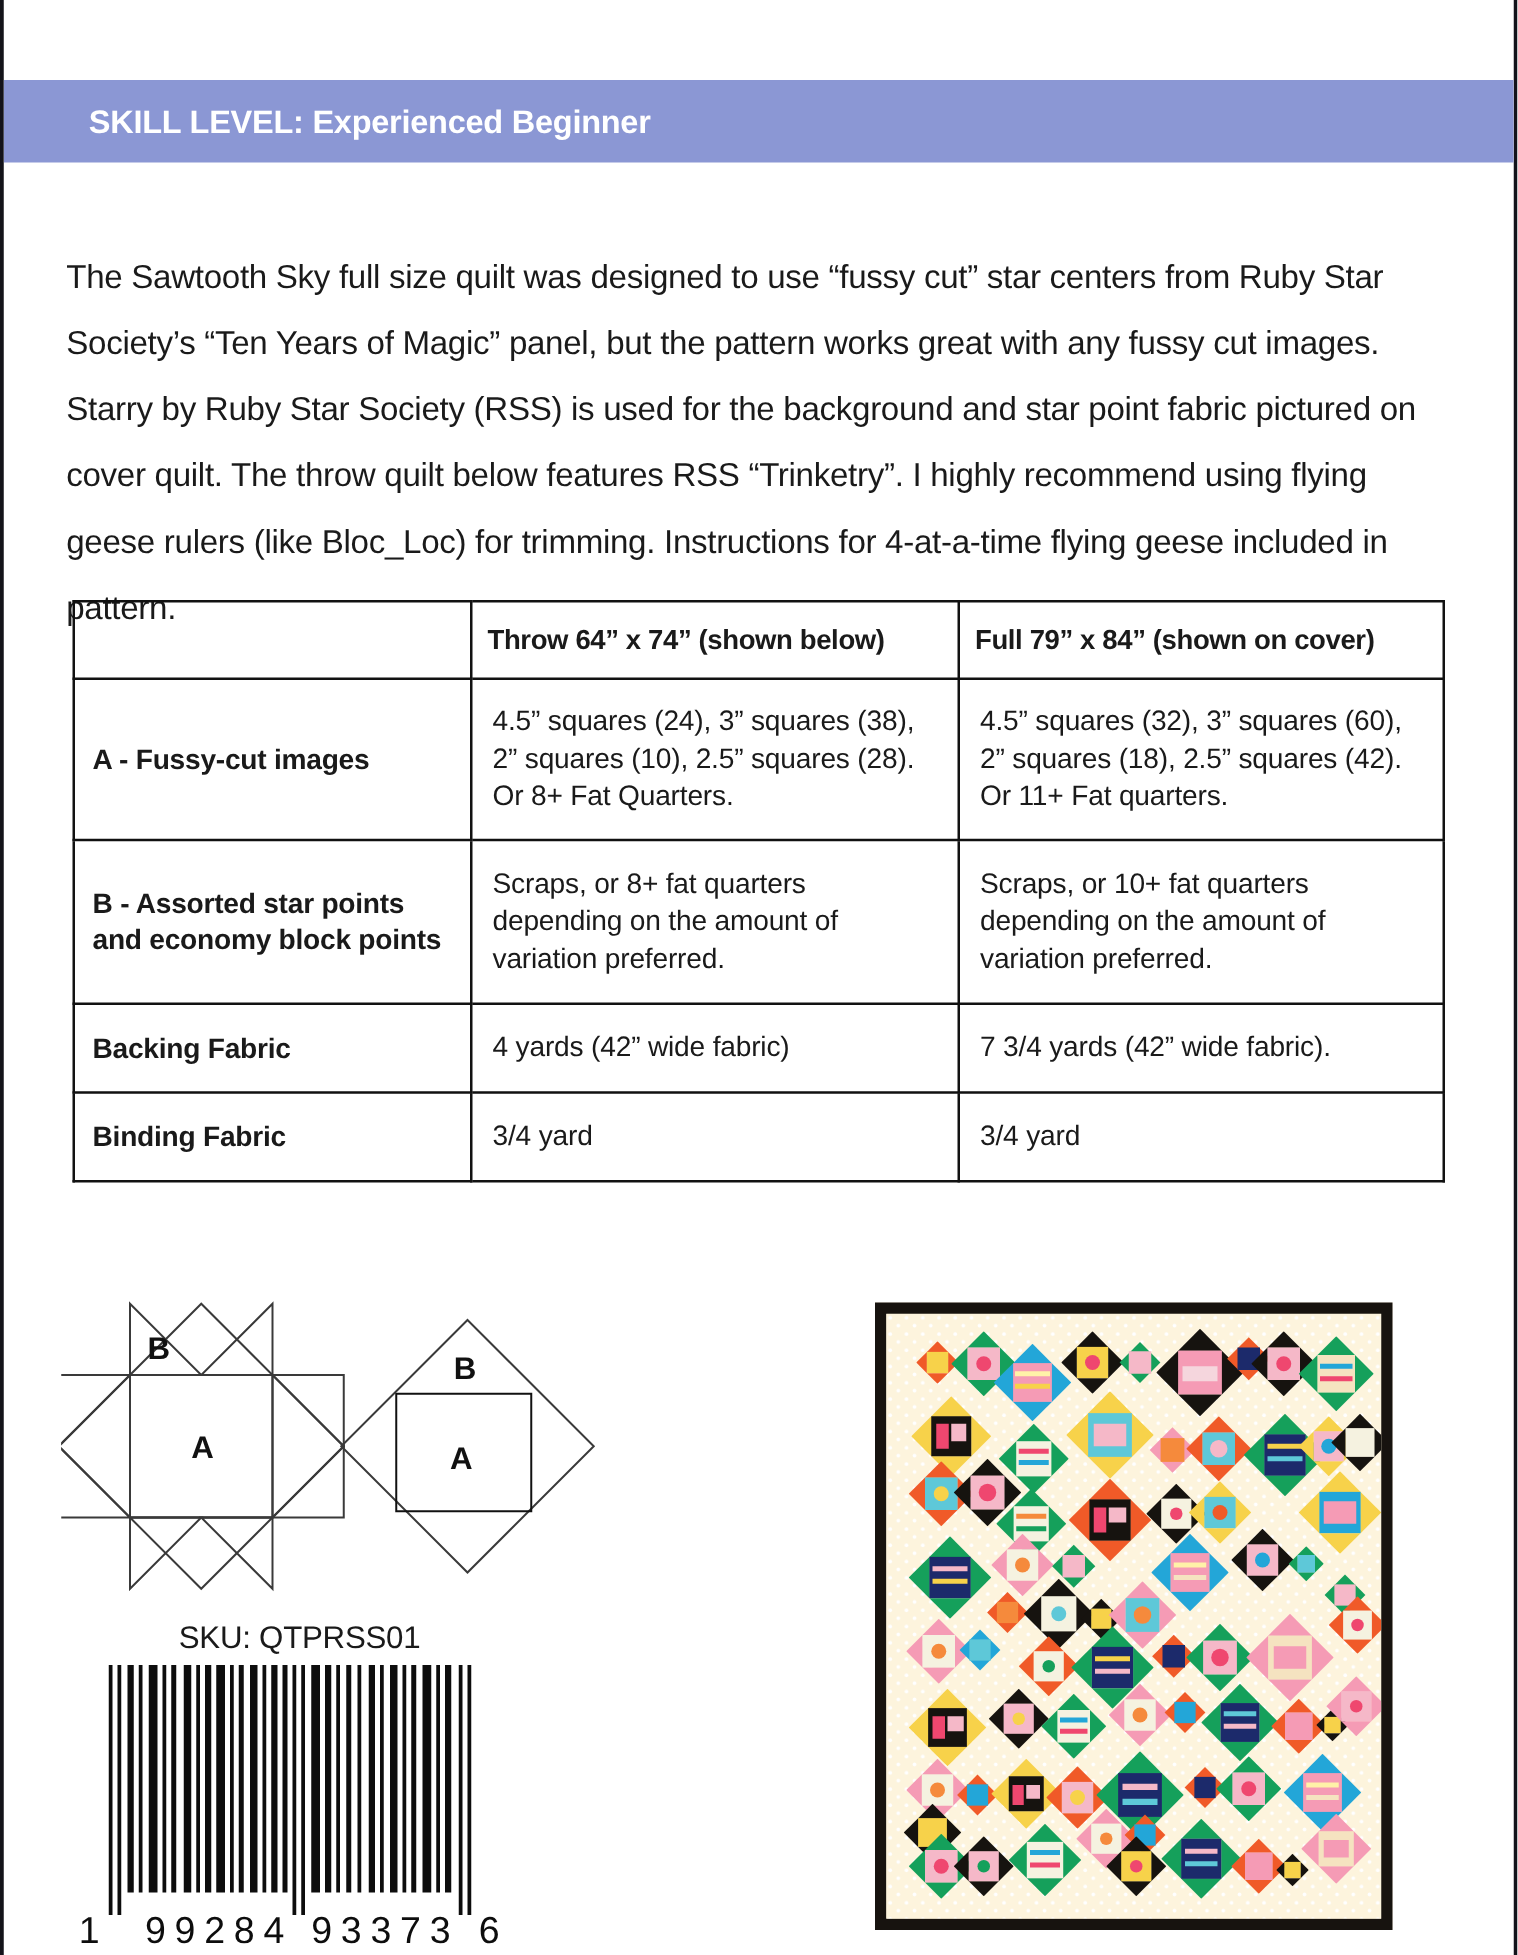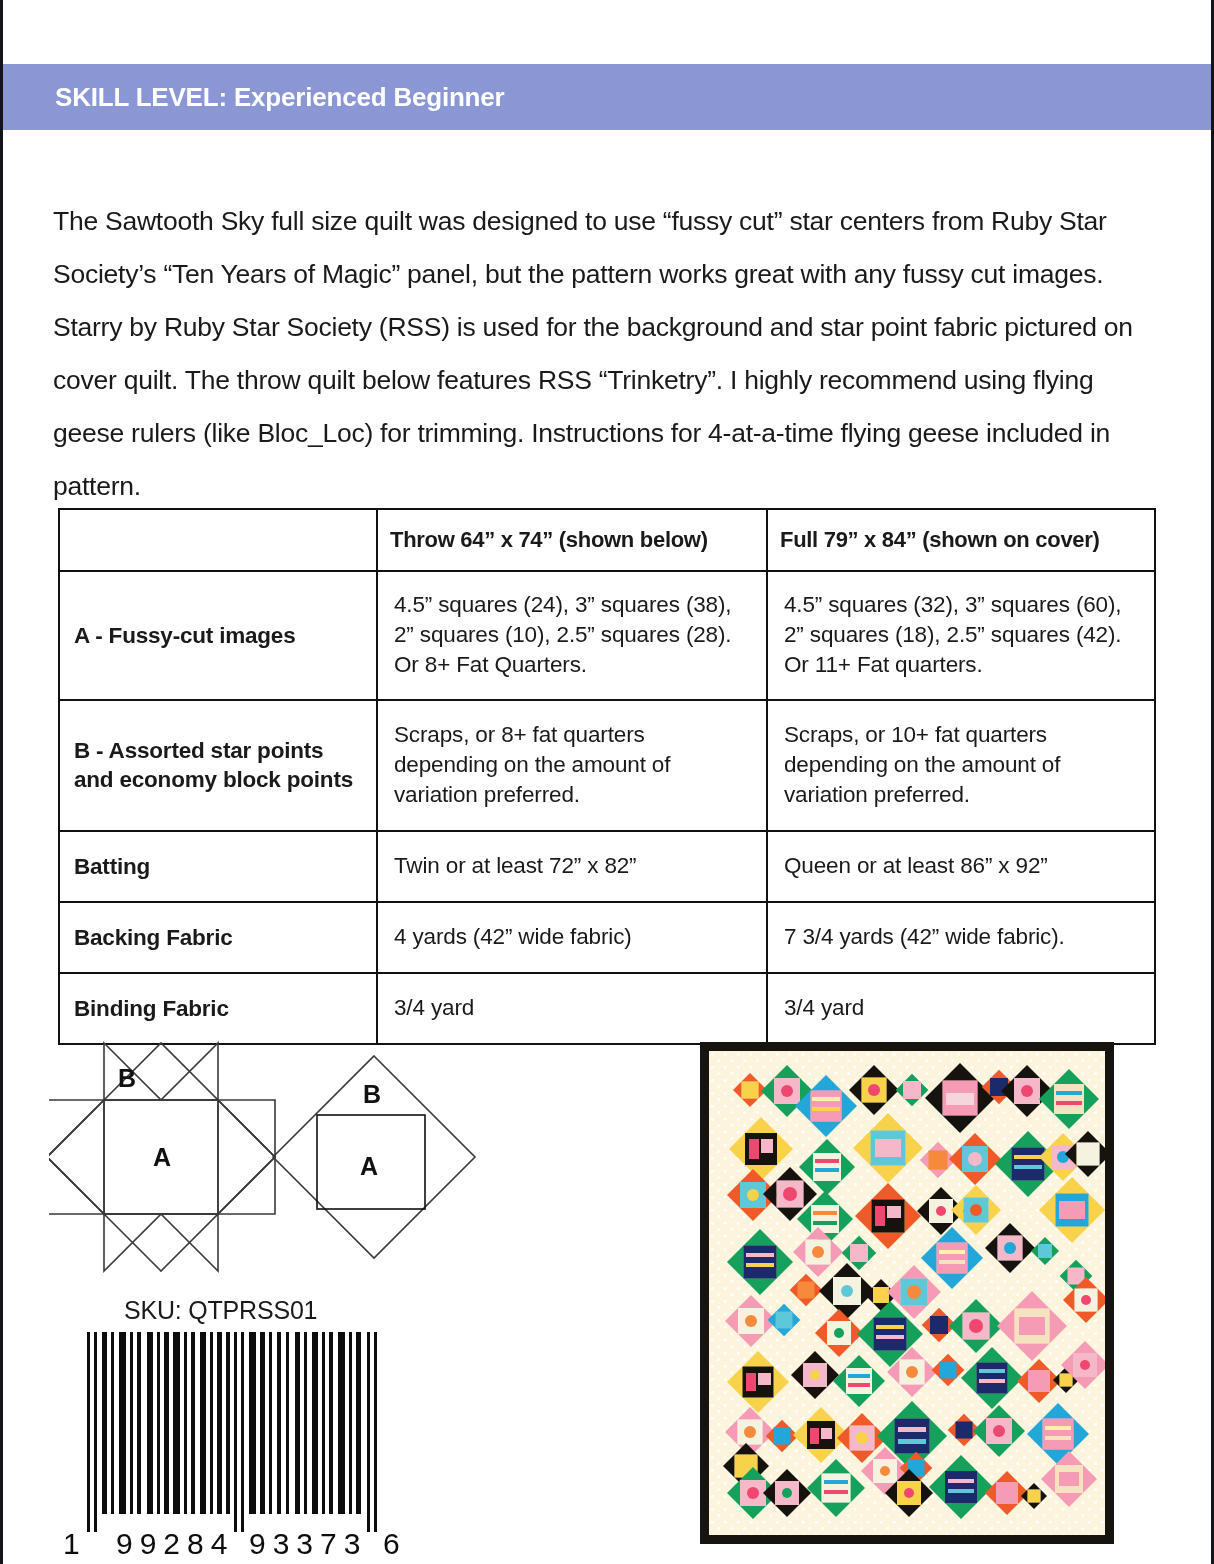--- a/index.html
+++ b/index.html
@@ -31,21 +31,21 @@
     height: 66px;
     background: #8b97d4;
     display: flex;
     align-items: center;
   }
   .skill-band-text {
     color: #ffffff;
     font-size: 26px;
     font-weight: bold;
     letter-spacing: -0.2px;
-    padding-left: 52px;
+    padding-left: 68px;
     white-space: nowrap;
   }
 
   
   .intro {
     position: absolute;
     left: 50px;
     top: 168px;
     width: 1110px;
     font-size: 26.5px;
@@ -63,21 +63,21 @@
     font-size: 38px;
     font-weight: bold;
     letter-spacing: -0.5px;
     color: #111111;
   }
 
   
   .materials-table {
     position: absolute;
     left: 55px;
-    top: 508px;
+    top: 480px;
     width: 1096px;
     border-collapse: collapse;
     table-layout: fixed;
   }
   .materials-table td, .materials-table th {
     border: 2px solid #111111;
     vertical-align: middle;
     padding: 9px 12px 10px 12px;
     text-align: left;
   }
@@ -120,21 +120,21 @@
     left: 46px;
     top: 1032px;
     width: 430px;
     height: 250px;
   }
   .diagram-svg { display: block; }
 
   
   .sku-text {
     position: absolute;
-    left: 121px;
+    left: 140px;
     top: 1296px;
     font-size: 25px;
     letter-spacing: -0.2px;
     color: #1a1a1a;
   }
   .barcode-wrap {
     position: absolute;
     left: 58px;
     top: 1330px;
     width: 350px;
@@ -186,25 +186,20 @@
         <td class="rowlabel">A - Fussy-cut images</td>
         <td class="value">4.5” squares (24), 3” squares (38), 2” squares (10), 2.5” squares (28). Or 8+ Fat Quarters.</td>
         <td class="value">4.5” squares (32), 3” squares (60), 2” squares (18), 2.5” squares (42). Or 11+ Fat quarters.</td>
       </tr>
       <tr class="tall-b">
         <td class="rowlabel">B - Assorted star points and economy block points</td>
         <td class="value">Scraps, or 8+ fat quarters depending on the amount of variation preferred.</td>
         <td class="value">Scraps, or 10+ fat quarters depending on the amount of variation preferred.</td>
       </tr>
       <tr class="short">
-        <td class="rowlabel">Batting</td>
-        <td class="value">Twin or at least 72” x 82”</td>
-        <td class="value">Queen or at least 86” x 92”</td>
-      </tr>
-      <tr class="short">
         <td class="rowlabel">Backing Fabric</td>
         <td class="value">4 yards (42” wide fabric)</td>
         <td class="value">7 3/4 yards (42” wide fabric).</td>
       </tr>
       <tr class="short">
         <td class="rowlabel">Binding Fabric</td>
         <td class="value">3/4 yard</td>
         <td class="value">3/4 yard</td>
       </tr>
     </tbody>

